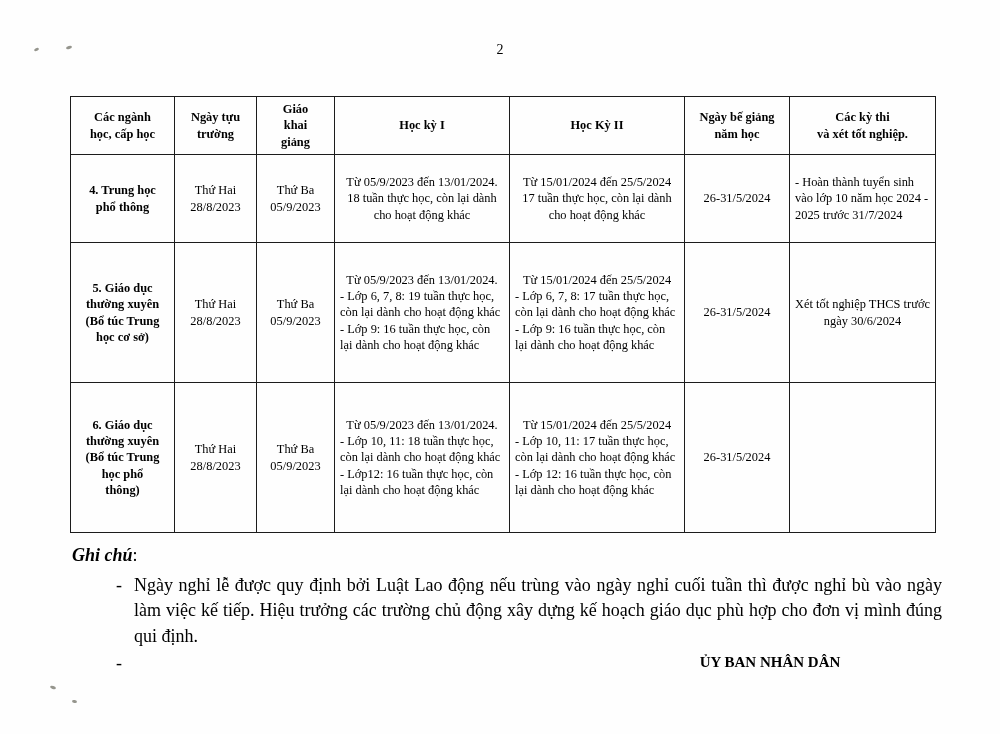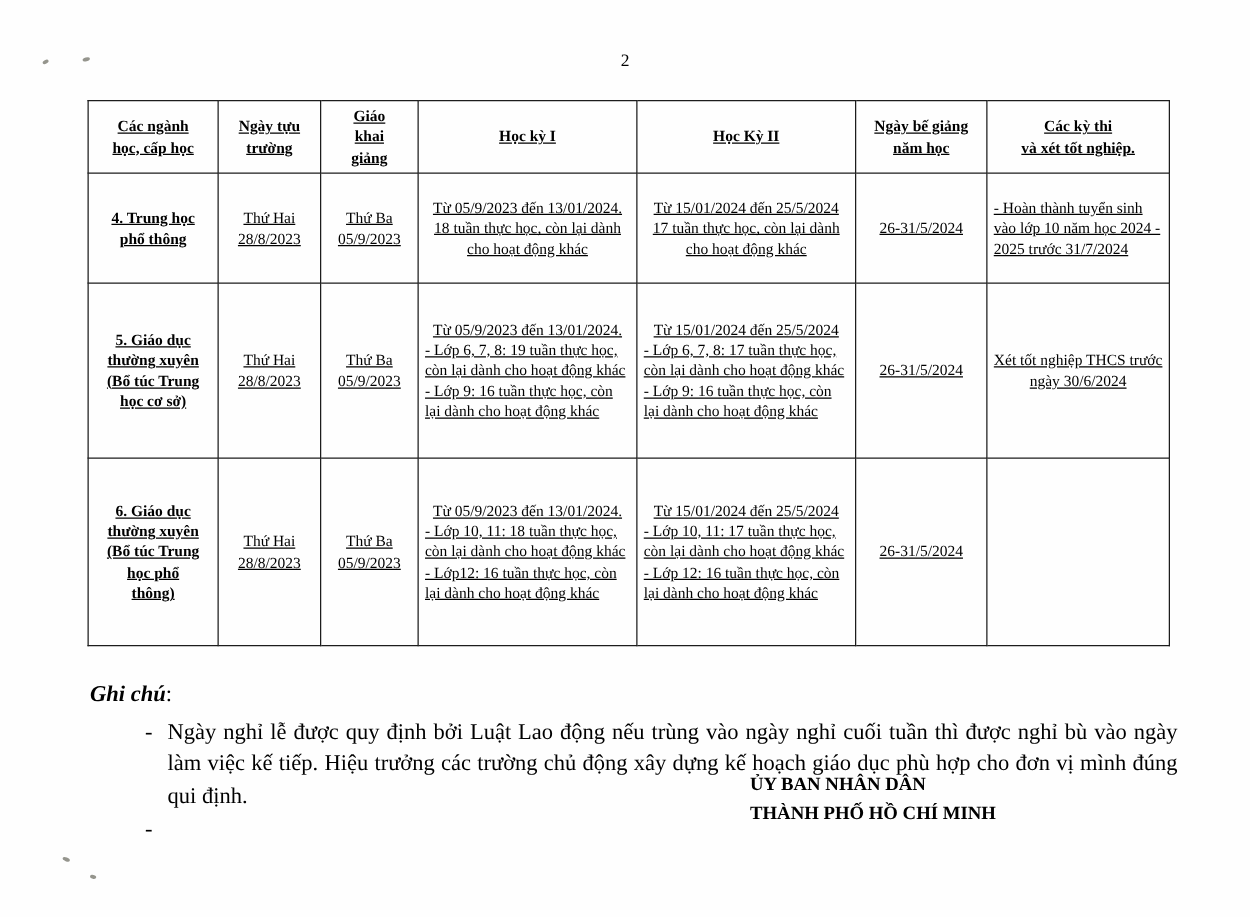--- a/index.html
+++ b/index.html
@@ -36,25 +36,24 @@
     opacity: .8;
   }
   .speck1 { left: 34px; top: 48px; width: 5px; height: 3px; transform: rotate(-25deg); }
   .speck2 { left: 66px; top: 46px; width: 6px; height: 3px; transform: rotate(-15deg); }
   .speck3 { left: 50px; top: 686px; width: 6px; height: 3px; transform: rotate(20deg); }
   .speck4 { left: 72px; top: 700px; width: 5px; height: 3px; transform: rotate(12deg); }
 
   table.sched {
     position: absolute;
     left: 70px;
-    top: 80px;
+    top: 96px;
     width: 865px;
     border-collapse: collapse;
     table-layout: fixed;
-    text-decoration: underline;
   }
   table.sched td, table.sched th {
     border: 1px solid #1c1c1c;
     padding: 4px 5px;
     vertical-align: middle;
     font-size: 12.4px;
     line-height: 1.32;
   }
   thead th {
     text-align: center;
@@ -111,23 +110,23 @@
     text-align: justify;
   }
   .note-item .dash {
     position: absolute;
     left: 44px;
     top: 0;
   }
   .signature {
     position: absolute;
     left: 600px;
-    top: 617px;
+    top: 651px;
     width: 340px;
-    text-align: left;
+    text-align: center;
     font-weight: bold;
     font-size: 15px;
     line-height: 1.5;
     font-family: Liberation Serif, serif;
   }
 </style>
 </head>
 <body>
 
 <div class="page">
@@ -282,16 +281,15 @@
         <span>Ngày nghỉ lễ được quy định bởi Luật Lao động nếu trùng vào ngày nghỉ cuối tuần thì được nghỉ bù vào ngày làm việc kế tiếp. Hiệu trưởng các trường chủ động xây dựng kế hoạch giáo dục phù hợp cho đơn vị mình đúng qui định.</span>
       </li>
       <li class="note-item">
         <span class="dash">-</span>
       </li>
     </ul>
   </div>
 
   <div class="signature">
     <div>ỦY BAN NHÂN DÂN</div>
-    <div>THÀNH PHỐ HỒ CHÍ MINH</div>
   </div>
 
 </div>
 
 </body></html>

